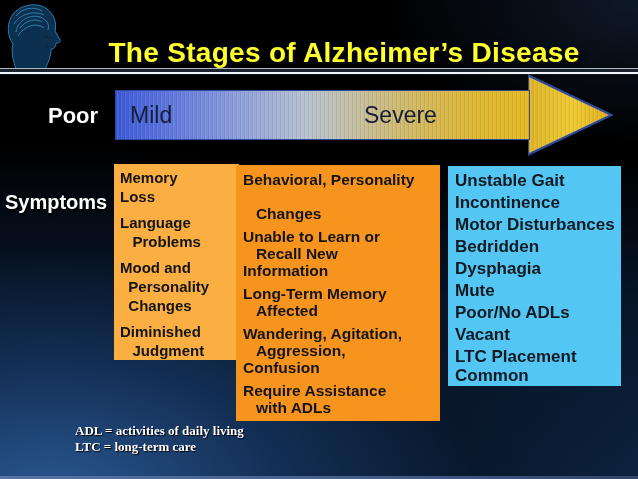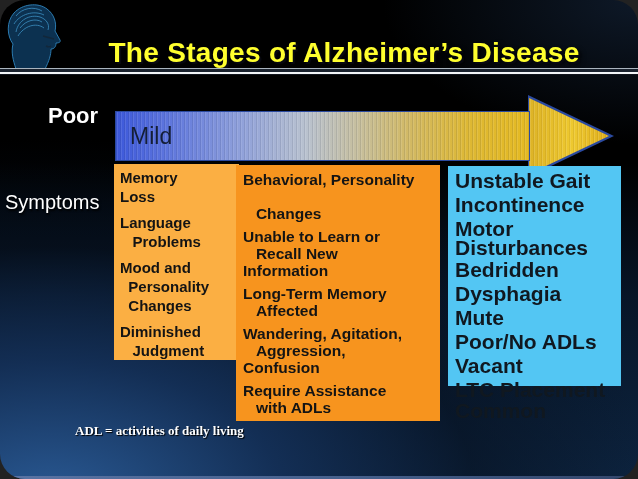--- a/index.html
+++ b/index.html
@@ -5,41 +5,40 @@
   html,body{margin:0;padding:0;background:#222;}
   .slide{
     position:relative;
     width:638px;height:479px;
     overflow:hidden;
     font-family:"Liberation Sans", sans-serif;
     background:
       radial-gradient(95% 75% at 8% 104%, rgba(43,92,152,0.95) 0%, rgba(20,48,88,0.9) 38%, rgba(6,16,30,0.55) 70%, rgba(0,0,0,0) 100%),
       radial-gradient(40% 30% at 100% 0%, rgba(28,50,80,0.5) 0%, rgba(0,0,0,0) 100%),
       linear-gradient(to bottom, #000 0%, #000 34%, #071527 62%, #0d2440 100%);
-    border-radius: 25px;
   }
   .brain-icon{position:absolute;left:4px;top:2px;width:58px;height:68px;}
   .title{
     position:absolute;top:37px;left:62px;right:12px;
     text-align:center;
     font-size:28px;font-weight:bold;letter-spacing:0.3px;
     color:#FFFF2E;
     text-shadow:2px 2px 1px rgba(8,10,18,0.95), 3px 3px 5px rgba(0,0,0,0.85);
     white-space:nowrap;
   }
   .divider{
     position:absolute;top:68px;left:0;width:638px;height:7px;
     background:linear-gradient(to bottom,#aab4be 0,#aab4be 1px,#1a222e 1px,#1a222e 4px,#f2f5f8 4px,#f2f5f8 6px,#10141c 6px,#10141c 7px);
   }
   .stage-label{
     position:absolute;left:48px;top:103px;
     font-size:22px;font-weight:bold;color:#ffffff;
     text-shadow:1px 2px 2px #000;
   }
-  .arrow{position:absolute;left:115px;top:74px;width:500px;height:82px;margin-top:21px;}
+  .arrow{position:absolute;left:115px;top:74px;width:500px;height:82px;}
   .arrow-body{
     position:absolute;left:0;top:16px;width:415px;height:50px;
     border:1px solid #2b4aa0;box-sizing:border-box;
     background:
       repeating-linear-gradient(90deg, rgba(20,30,60,0.10) 0 1px, rgba(255,255,255,0.10) 1px 2px, rgba(0,0,0,0) 2px 4px),
       linear-gradient(90deg,#3c58da 0%,#5c74dd 12%,#8fa0da 30%,#b9c2cf 46%,#c6bfa0 58%,#d3b960 72%,#deb832 86%,#e5ba22 100%);
   }
   .arrow-head{
     position:absolute;left:413px;top:0;width:86px;height:82px;
     clip-path:polygon(0 0,100% 50%,0 100%);
@@ -54,34 +53,34 @@
   }
   .stage-word{
     position:absolute;top:11px;
     font-size:23px;font-weight:500;color:#141e36;
   }
   .stage-word.mild{left:14px;}
   .stage-word.moderate{left:101px;}
   .stage-word.severe{left:248px;}
   .symptoms-label{
     position:absolute;left:5px;top:191px;
-    font-size:20px;font-weight:normal;color:#ffffff;
+    font-size:20px;font-weight:bold;color:#ffffff;
     text-shadow:1px 2px 2px #000;
   }
   .box{
     position:absolute;box-sizing:border-box;
     font-weight:bold;color:#141414;
     white-space:pre-wrap;
   }
   .box .line{min-height:1em;}
   .box-mild{left:114px;top:164px;width:125px;height:196px;padding:4px 2px 0 6px;font-size:15px;line-height:19px;}
   .box-mild .symptom-item{margin-bottom:7px;}
   .box-moderate{left:236px;top:165px;width:204px;height:256px;padding:6px 2px 16px 7px;font-size:15.5px;line-height:17px;}
   .box-moderate .symptom-item{margin-bottom:6px;}
-  .box-severe{left:448px;top:166px;width:173px;height:220px;padding:5px 2px 0 7px;font-size:21px;line-height:19px;color:#101820;}
+  .box-severe{left:448px;top:166px;width:173px;height:220px;padding:5px 2px 0 7px;font-size:17px;line-height:19px;color:#101820;}
   .box-severe .symptom-item{margin-bottom:3px;}
   .footnotes{
     position:absolute;left:75px;top:423px;
     font-size:13px;font-weight:bold;color:#ffffff;line-height:16px;
     text-shadow:1px 1px 1px #000;
     font-family:Liberation Serif, serif;
   }
   .bottom-edge{
     position:absolute;left:0;bottom:0;width:638px;height:3px;
     background:linear-gradient(90deg,#5a74a4 0%,#46608c 55%,#33466b 100%);
@@ -103,28 +102,30 @@
   <div class="divider"></div>
 
   <div class="stage-label">Poor</div>
 
   <div class="arrow">
     <div class="arrow-head">
       <div class="arrow-head-fill"></div>
     </div>
     <div class="arrow-body">
       <span class="stage-word mild">Mild</span>
+      <span class="stage-word severe">Severe</span>
     </div>
   </div>
 
   <div class="symptoms-label">Symptoms</div>
 
   <div class="box box-mild" style="background: rgb(251, 175, 67);"><div class="symptom-item"><div class="line">Memory</div><div class="line">Loss</div></div><div class="symptom-item"><div class="line">Language</div><div class="line">   Problems</div></div><div class="symptom-item"><div class="line">Mood and</div><div class="line">  Personality</div><div class="line">  Changes</div></div><div class="symptom-item"><div class="line">Diminished</div><div class="line">   Judgment</div></div></div>
   <div class="box box-moderate" style="background: rgb(247, 148, 30);"><div class="symptom-item"><div class="line">Behavioral, Personality</div><div class="line">&nbsp;</div><div class="line">   Changes</div></div><div class="symptom-item"><div class="line">Unable to Learn or</div><div class="line">   Recall New</div><div class="line">Information</div></div><div class="symptom-item"><div class="line">Long-Term Memory</div><div class="line">   Affected</div></div><div class="symptom-item"><div class="line">Wandering, Agitation,</div><div class="line">   Aggression,</div><div class="line">Confusion</div></div><div class="symptom-item"><div class="line">Require Assistance</div><div class="line">   with ADLs</div></div></div>
   <div class="box box-severe" style="background: rgb(83, 198, 243);"><div class="symptom-item"><div class="line">Unstable Gait</div></div><div class="symptom-item"><div class="line">Incontinence</div></div><div class="symptom-item"><div class="line">Motor Disturbances</div></div><div class="symptom-item"><div class="line">Bedridden</div></div><div class="symptom-item"><div class="line">Dysphagia</div></div><div class="symptom-item"><div class="line">Mute</div></div><div class="symptom-item"><div class="line">Poor/No ADLs</div></div><div class="symptom-item"><div class="line">Vacant</div></div><div class="symptom-item"><div class="line">LTC Placement</div><div class="line">Common</div></div></div>
 
   <div class="footnotes">
     <div>ADL = activities of daily living</div>
+    <div>LTC = long-term care</div>
   </div>
 
   <div class="bottom-edge"></div>
 
 </div>
 
 </body></html>

